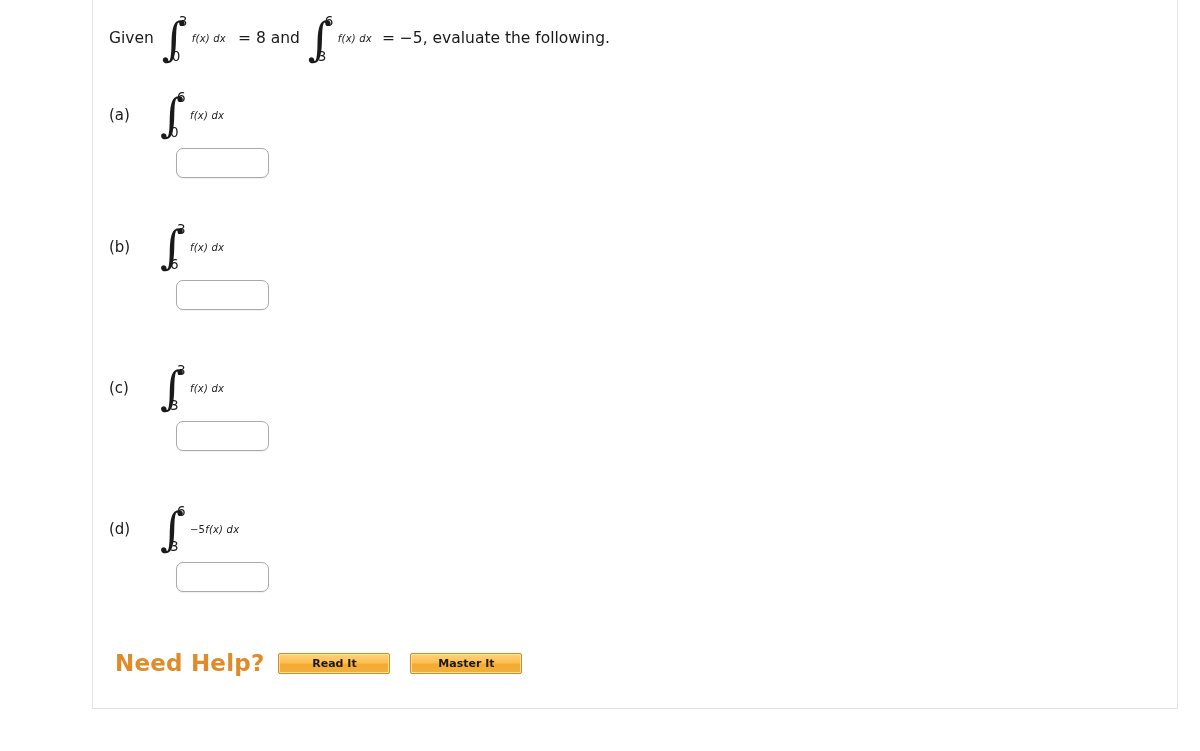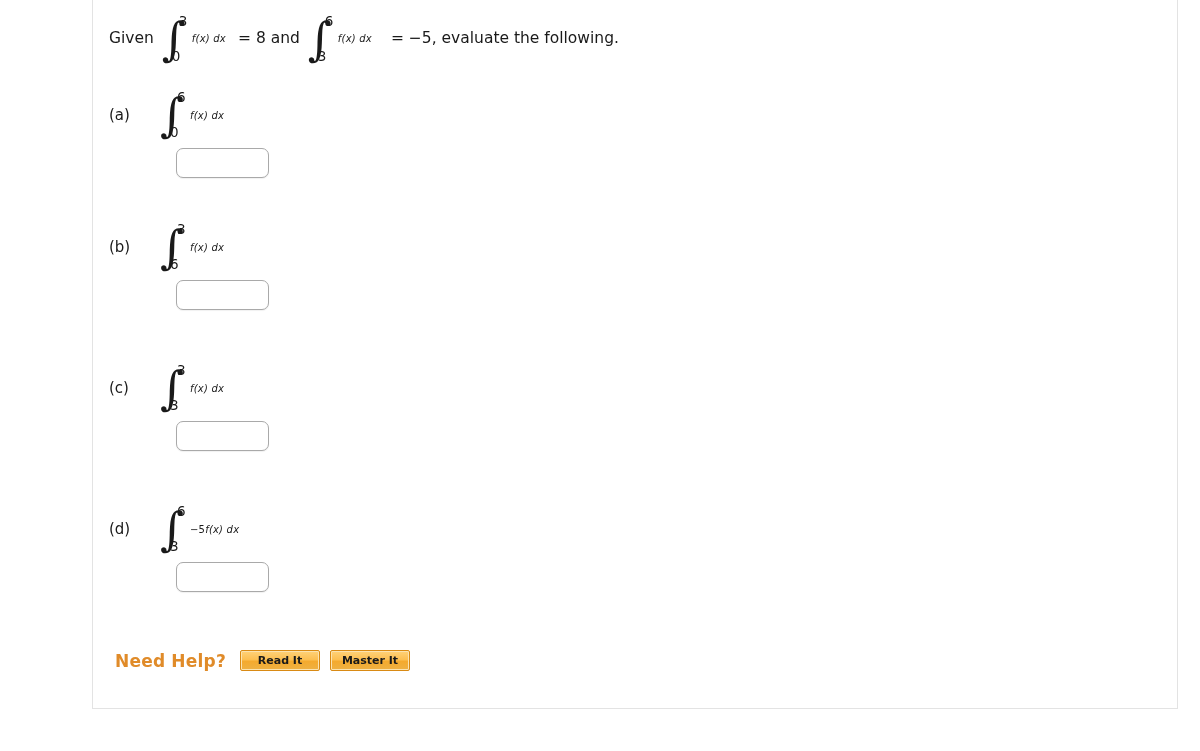--- a/index.html
+++ b/index.html
@@ -138,31 +138,31 @@
 
   
   .need-help {
     position: absolute;
     left: 22px;
     top: 650px;
     display: flex;
     align-items: center;
   }
   .need-help-label {
-    font-size: 17px;
+    font-size: 23px;
     font-weight: bold;
     color: #e08b29;
     letter-spacing: 0.2px;
     margin-right: 14px;
     font-family: "DejaVu Sans", "Liberation Sans", sans-serif;
   }
   .help-btn {
-    width: 80px;
+    width: 112px;
     height: 21px;
-    margin-right: 10px;
+    margin-right: 20px;
     box-sizing: border-box;
     border: 1px solid #d98a14;
     border-radius: 2px;
     background: linear-gradient(to bottom, #ffd27a 0%, #fcbf52 45%, #f4aa2e 55%, #eeb143 100%);
     box-shadow: inset 0 0 0 1px #fbe3b0;
     font-family: "DejaVu Sans", "Liberation Sans", sans-serif;
     font-size: 11px;
     font-weight: bold;
     color: #1a1a1a;
     cursor: pointer;
@@ -193,21 +193,21 @@
 
       <span class="integral" style="margin-left:9px;">
         <span class="int-sym-wrap">
           <span class="int-sym">∫</span>
           <span class="int-upper">6</span>
           <span class="int-lower">3</span>
         </span>
         <span class="integrand"><span>f(x)</span>&nbsp;<span>dx</span></span>
       </span>
 
-      <span class="prompt-tail" style="margin-left:19px;">= −5, evaluate the following.</span>
+      <span class="prompt-tail" style="margin-left:10px;">= −5, evaluate the following.</span>
     </div>
 
     <div class="part" style="top:90px;">
       <span class="part-label">(a)</span>
       <span class="part-expr">
         <span class="integral">
           <span class="int-sym-wrap">
             <span class="int-sym">∫</span>
             <span class="int-upper">6</span>
             <span class="int-lower">0</span>

